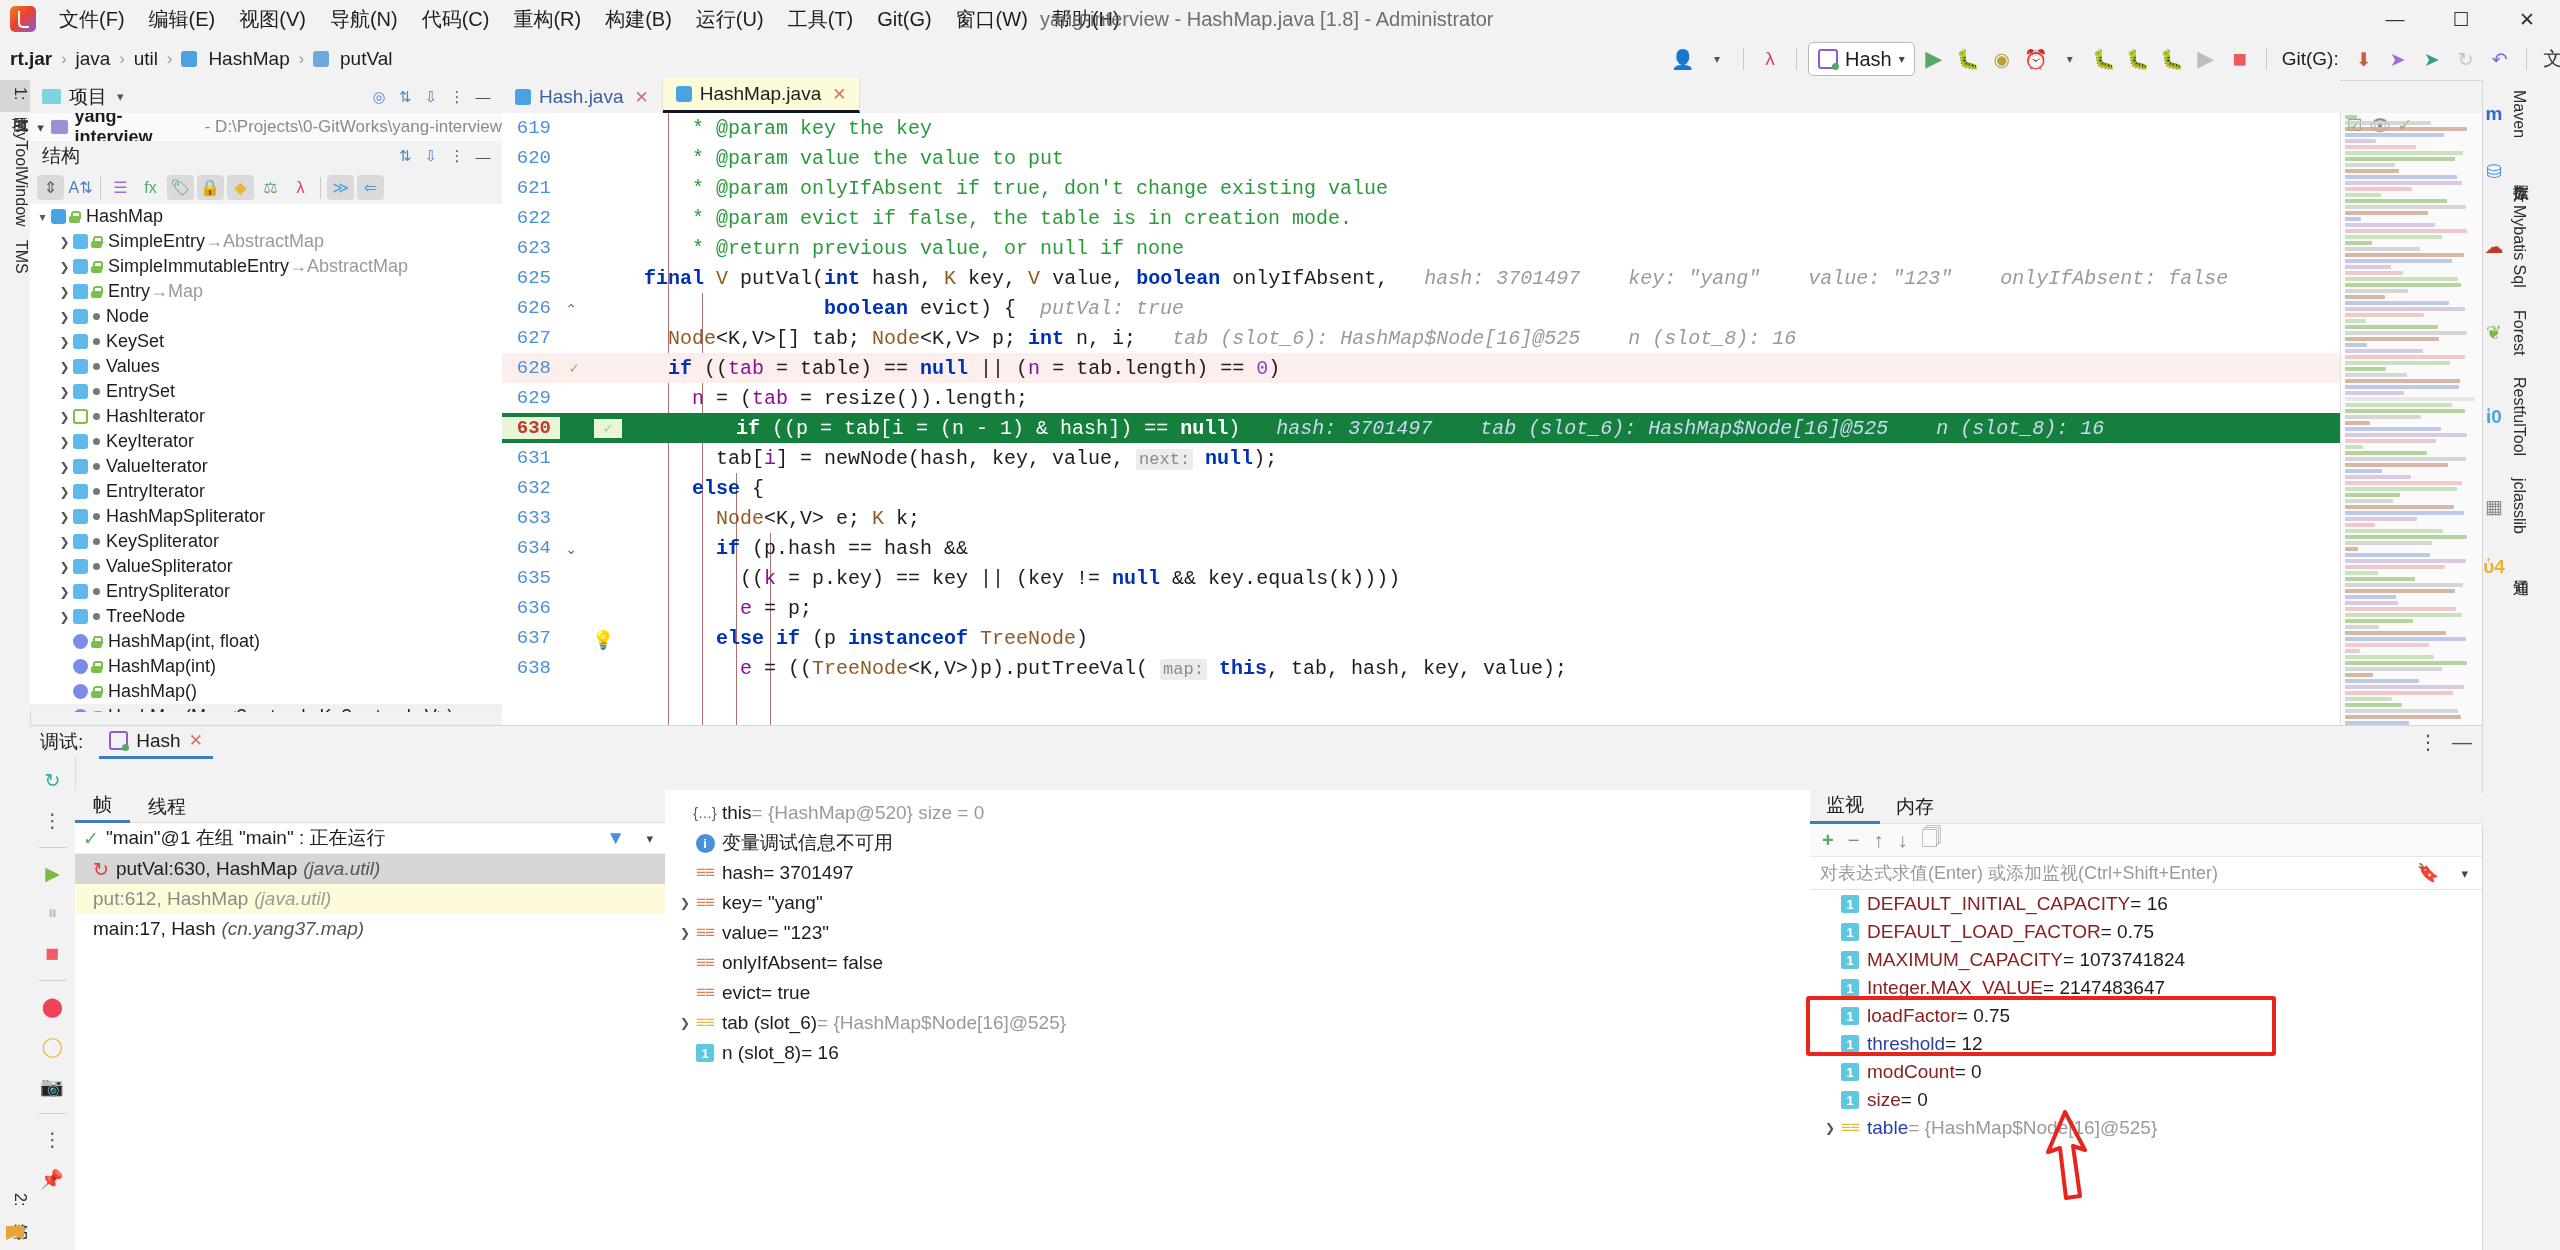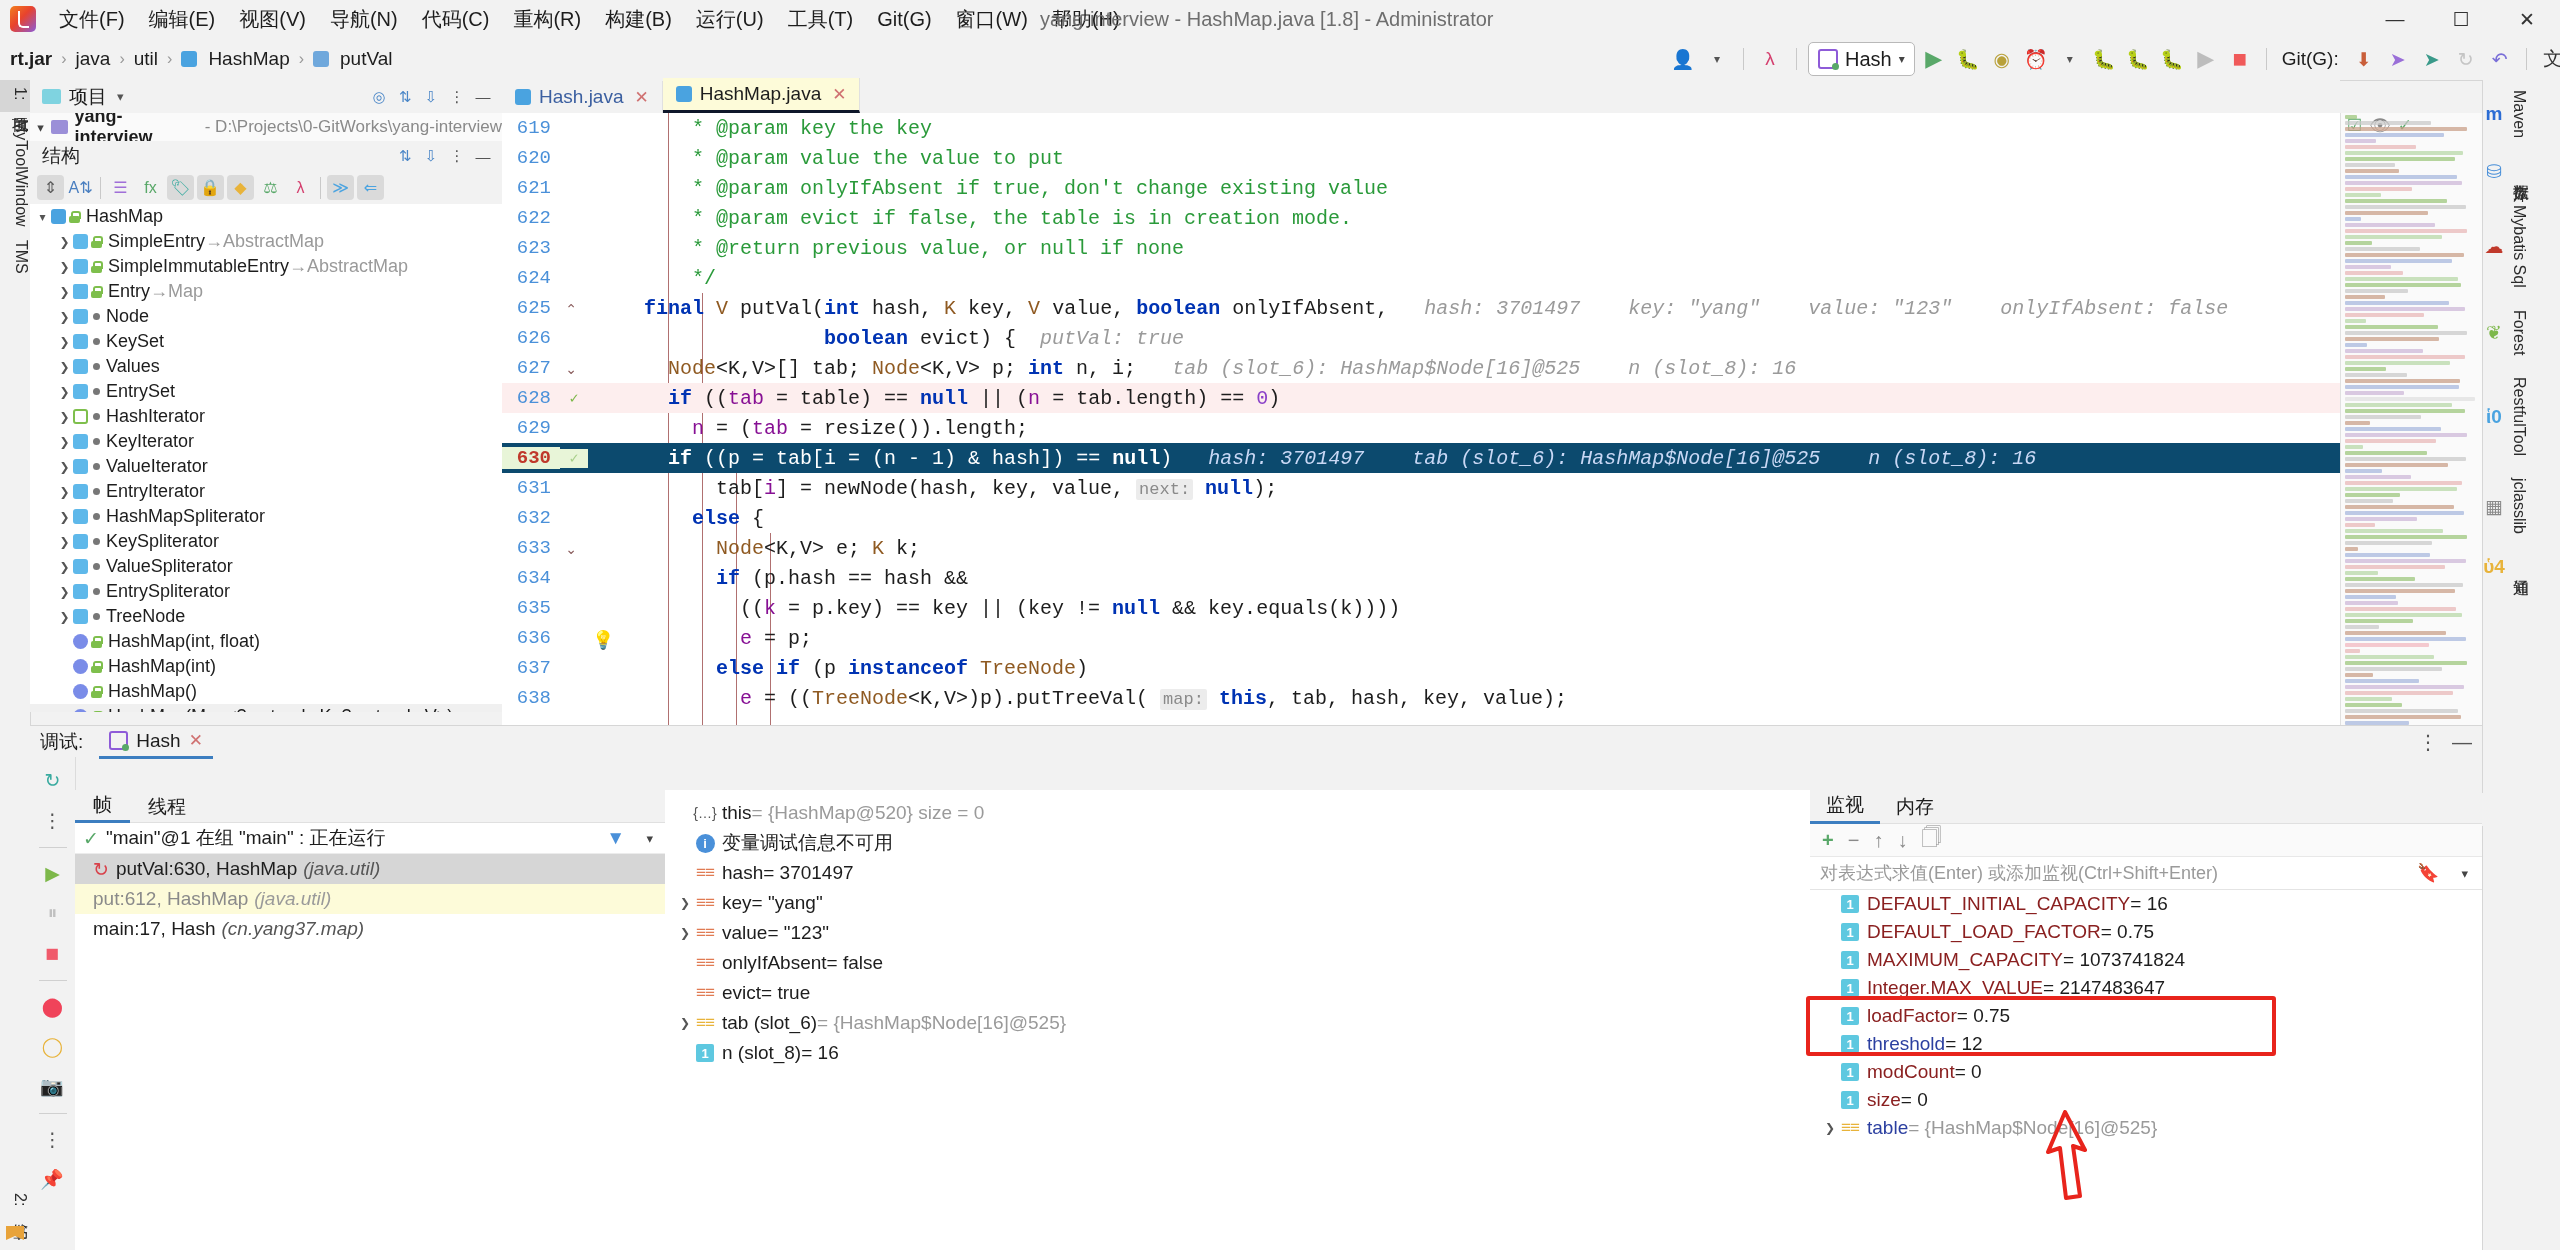--- a/index.html
+++ b/index.html
@@ -93,21 +93,21 @@
   .etab.inactive .tname{color:#3b5fa0;}
 
   
   .editor{position:absolute;left:502px;top:113px;width:1838px;height:612px;background:#fff;overflow:hidden;}
   .ln{position:relative;height:30px;display:flex;align-items:center;font-family:"Liberation Mono","DejaVu Sans Mono",monospace;font-size:20px;white-space:pre;}
   .gutter{width:58px;text-align:right;padding-right:9px;color:#4a90d9;font-size:19px;flex:none;
           font-family:"Liberation Mono",monospace;box-sizing:border-box;}
   .gmark{width:28px;flex:none;text-align:center;font-size:15px;}
   .code{padding-left:8px;}
   .ln.hl-pink{background:#fdeeee;}
-  .ln.hl-blue{background:#0c4a6e;}
+  .ln.hl-blue{background:#15803d;gap:34px;}
   .ln.hl-blue .gutter{background:#e8f5d8;color:#c0392b;font-weight:bold;}
   .ln.hl-blue .gmark{background:#e8f5d8;}
   .kw{color:#0033b3;font-weight:bold;}
   .cmt{color:#2a9a3a;}
   .num{color:#8a40c8;}
   .fld{color:#871094;}
   .typ{color:#8f5a22;}
   .pln{color:#1d1d1d;}
   .hint{color:#9a9a9a;font-style:italic;}
   .hintb{background:#ececec;color:#8a8a8a;font-style:normal;font-size:17px;padding:1px 3px;border-radius:2px;}
@@ -472,21 +472,20 @@
     <div class="vline" style="left:166px;"></div>
     <div class="vline" style="left:200px;top:180px;"></div>
     <div class="vline" style="left:234px;top:360px;"></div>
     <div class="vline" style="left:268px;top:420px;"></div>
       <div class="ln"><div class="gutter">619</div><div class="gmark"></div><div class="code" style="padding-left: 104px;"><span class="cmt">* @param key the key</span></div></div>
       <div class="ln"><div class="gutter">620</div><div class="gmark"></div><div class="code" style="padding-left: 104px;"><span class="cmt">* @param value the value to put</span></div></div>
       <div class="ln"><div class="gutter">621</div><div class="gmark"></div><div class="code" style="padding-left: 104px;"><span class="cmt">* @param onlyIfAbsent if true, don't change existing value</span></div></div>
       <div class="ln"><div class="gutter">622</div><div class="gmark"></div><div class="code" style="padding-left: 104px;"><span class="cmt">* @param evict if false, the table is in creation mode.</span></div></div>
       <div class="ln"><div class="gutter">623</div><div class="gmark"></div><div class="code" style="padding-left: 104px;"><span class="cmt">* @return previous value, or null if none</span></div></div>
       <div class="fold" style="top: 188px;">⌃</div>
-      <div class="ln"><div class="gutter">624</div><div class="gmark"></div><div class="code" style="padding-left: 104px;"><span class="cmt">*/</span></div></div>
       <div class="ln"><div class="gutter">625</div><div class="gmark"></div><div class="code" style="padding-left: 56px;"><span class="kw">final </span><span class="typ">V </span><span class="pln">putVal(</span><span class="kw">int</span><span class="pln"> hash, </span><span class="typ">K </span><span class="pln">key, </span><span class="typ">V </span><span class="pln">value, </span><span class="kw">boolean</span><span class="pln"> onlyIfAbsent,</span><span class="hint">   hash: 3701497    key: "yang"    value: "123"    onlyIfAbsent: false</span></div></div>
       <div class="fold" style="top: 248px;">⌄</div>
       <div class="ln"><div class="gutter">626</div><div class="gmark"></div><div class="code" style="padding-left: 236px;"><span class="kw">boolean</span><span class="pln"> evict) {</span><span class="hint">  putVal: true</span></div></div>
       <div class="ln"><div class="gutter">627</div><div class="gmark"></div><div class="code" style="padding-left: 80px;"><span class="typ">Node</span><span class="pln">&lt;K,V&gt;[] tab; </span><span class="typ">Node</span><span class="pln">&lt;K,V&gt; p; </span><span class="kw">int</span><span class="pln"> n, i;</span><span class="hint">   tab (slot_6): HashMap$Node[16]@525    n (slot_8): 16</span></div></div>
       <div class="ln hl-pink"><div class="gutter">628</div><div class="gmark"><span style="color:#7db84a;">✓</span></div><div class="code" style="padding-left: 80px;"><span class="kw">if</span><span class="pln"> ((</span><span class="fld">tab</span><span class="pln"> = table) == </span><span class="kw">null</span><span class="pln"> || (</span><span class="fld">n</span><span class="pln"> = tab.length) == </span><span class="num">0</span><span class="pln">)</span></div></div>
       <div class="ln"><div class="gutter">629</div><div class="gmark"></div><div class="code" style="padding-left: 104px;"><span class="fld">n</span><span class="pln"> = (</span><span class="fld">tab</span><span class="pln"> = resize()).length;</span></div></div>
       <div class="ln hl-blue"><div class="gutter">630</div><div class="gmark"><span style="color:#a8cf8a;">✓</span></div><div class="code" style="padding-left: 80px;"><span class="kw">if</span><span class="pln"> ((</span><span class="fld">p</span><span class="pln"> = tab[</span><span class="fld">i</span><span class="pln"> = (n - </span><span class="num">1</span><span class="pln">) &amp; hash]) == </span><span class="kw">null</span><span class="pln">)</span><span class="hint">   hash: 3701497    tab (slot_6): HashMap$Node[16]@525    n (slot_8): 16</span></div></div>
       <div class="ln"><div class="gutter">631</div><div class="gmark"></div><div class="code" style="padding-left: 128px;"><span class="pln">tab[</span><span class="fld">i</span><span class="pln">] = newNode(hash, key, value, </span><span class="hintb">next:</span><span class="kw"> null</span><span class="pln">);</span></div></div>
       <div class="fold" style="top: 428px;">⌄</div>
       <div class="ln"><div class="gutter">632</div><div class="gmark"></div><div class="code" style="padding-left: 104px;"><span class="kw">else</span><span class="pln"> {</span></div></div>

